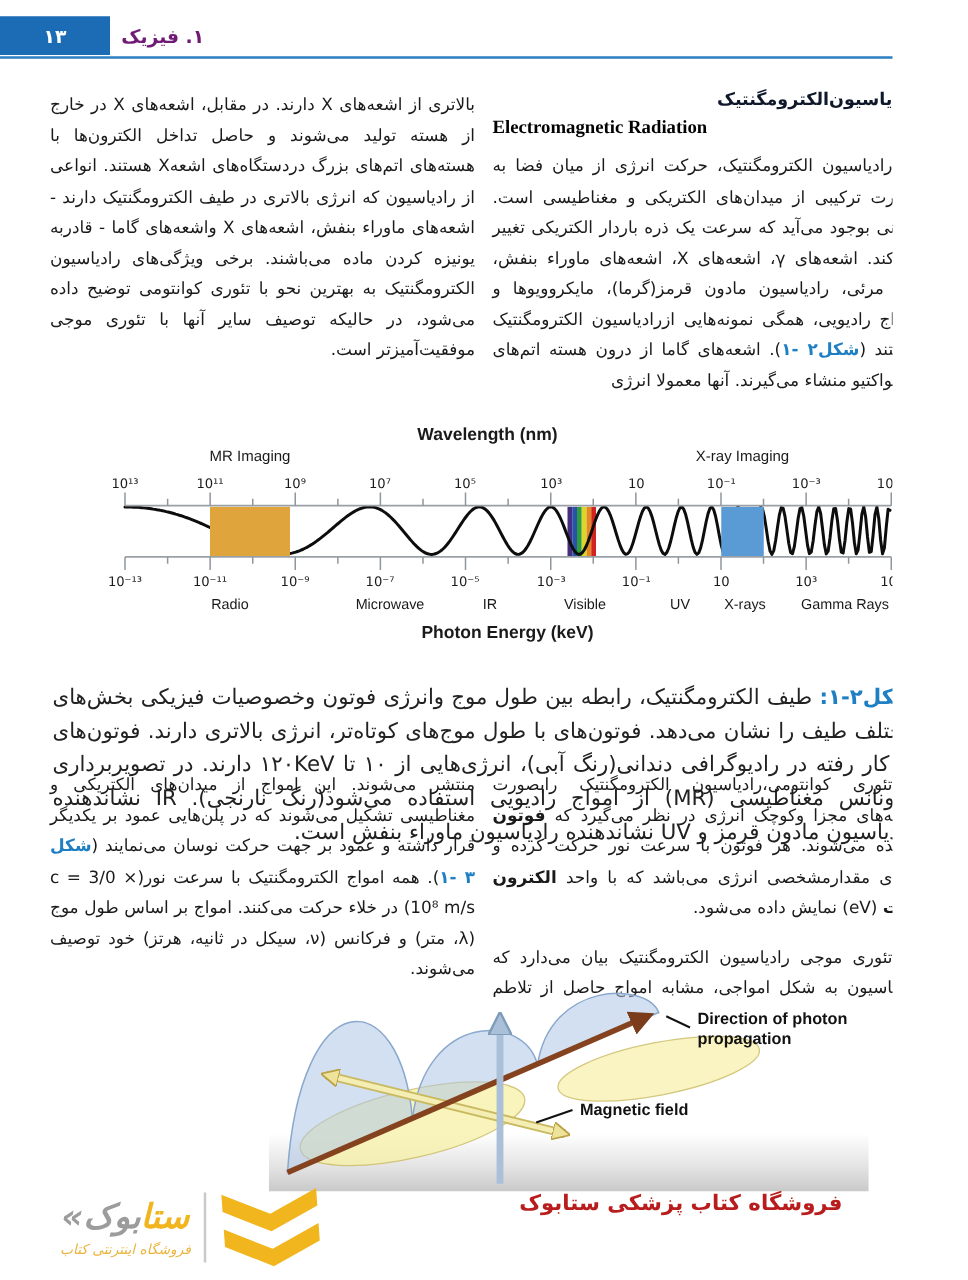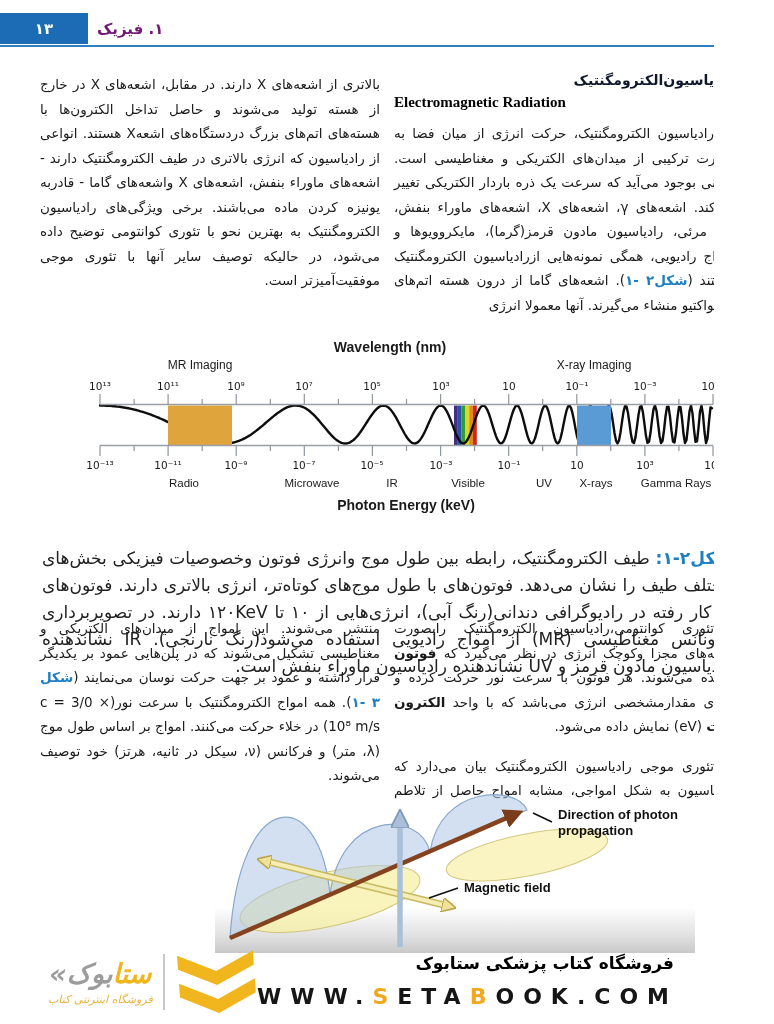--- a/index.html
+++ b/index.html
@@ -34,21 +34,21 @@
   .ticks line{stroke:#8f969c;stroke-width:1.2;}
   
   .caption{position:absolute;left:42px;top:528px;width:690px;direction:rtl;
            font-size:17px;line-height:27px;text-align:justify;color:#222;}
   .cap-label{color:#1e7fc2;font-weight:bold;}
   
   .illus{position:absolute;left:215px;top:785px;width:480px;height:170px;}
   .il{font:bold 13px "Liberation Sans",sans-serif;fill:#111;}
   
   .store-title{position:absolute;right:40px;top:953px;direction:rtl;font-size:17px;
-               font-weight:bold;color:#000000;}
+               font-weight:bold;color:#b91c1c;}
   .url{position:absolute;right:36px;top:984px;font-size:22px;font-weight:bold;
        letter-spacing:9px;color:#161616;font-family:"DejaVu Sans",sans-serif;white-space:nowrap;}
   .url .accent{color:#f2a81d;}
   .logo{position:absolute;left:48px;top:950px;display:flex;align-items:center;direction:rtl;gap:10px;font-style:italic;}
   .logo-divider{width:2px;height:56px;background:#c9c9c9;}
   .logo-textblock{text-align:center;}
   .logo-word{font-size:27px;font-weight:bold;direction:rtl;line-height:30px;}
   .lw-y{color:#f1b51d;}
   .lw-g{color:#9c9c9c;}
   .lw-q{direction:ltr;unicode-bidi:isolate;}
@@ -224,21 +224,20 @@
 
       <line x1="318" y1="28" x2="337" y2="37" stroke="#111" stroke-width="1.6"></line>
       <text class="il" x="343" y="34">Direction of photon</text>
       <text class="il" x="343" y="50">propagation</text>
       <line x1="214" y1="113" x2="243" y2="103" stroke="#111" stroke-width="1.6"></line>
       <text class="il" x="249" y="107">Magnetic field</text>
     </svg>
   </div>
 
   <div class="store-title">فروشگاه کتاب پزشکی ستابوک</div>
-  <div class="url"><span>WWW.</span><span class="accent">S</span><span>ETA</span><span class="accent">B</span><span>OOK.COM</span></div>
 
   <div class="logo">
     <svg width="84" height="64" viewBox="0 0 84 64">
       <g transform="rotate(-4 42 32)" fill="#f1b51d">
         <polygon points="4,3 42,21 80,3 80,17 42,35 4,17"></polygon>
         <polygon points="4,31 42,49 80,31 80,45 42,63 4,45"></polygon>
       </g>
     </svg>
     <div class="logo-divider"></div>
     <div class="logo-textblock">

